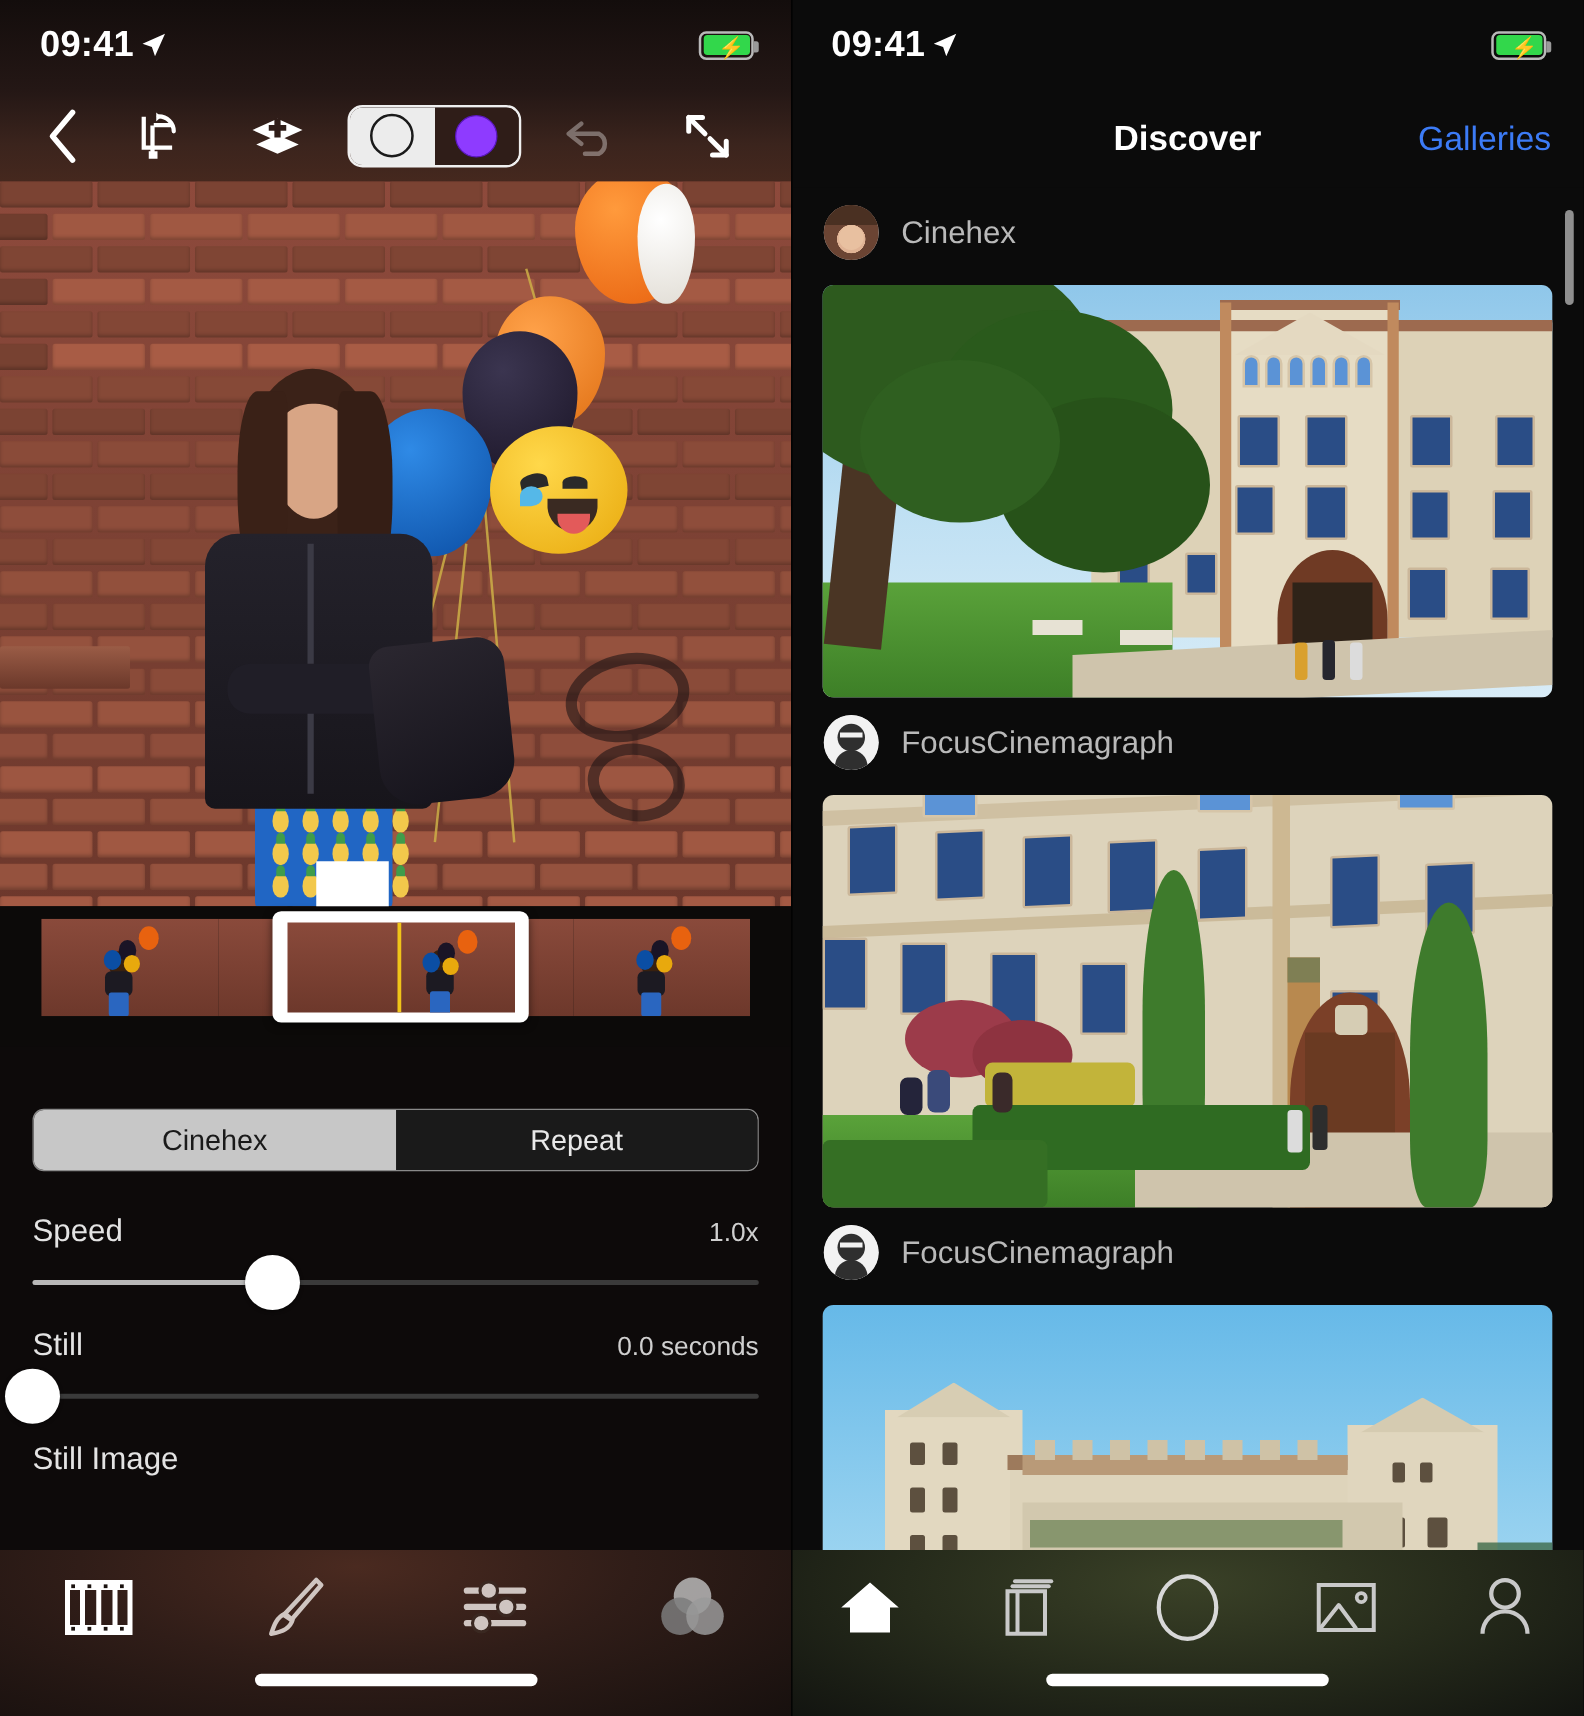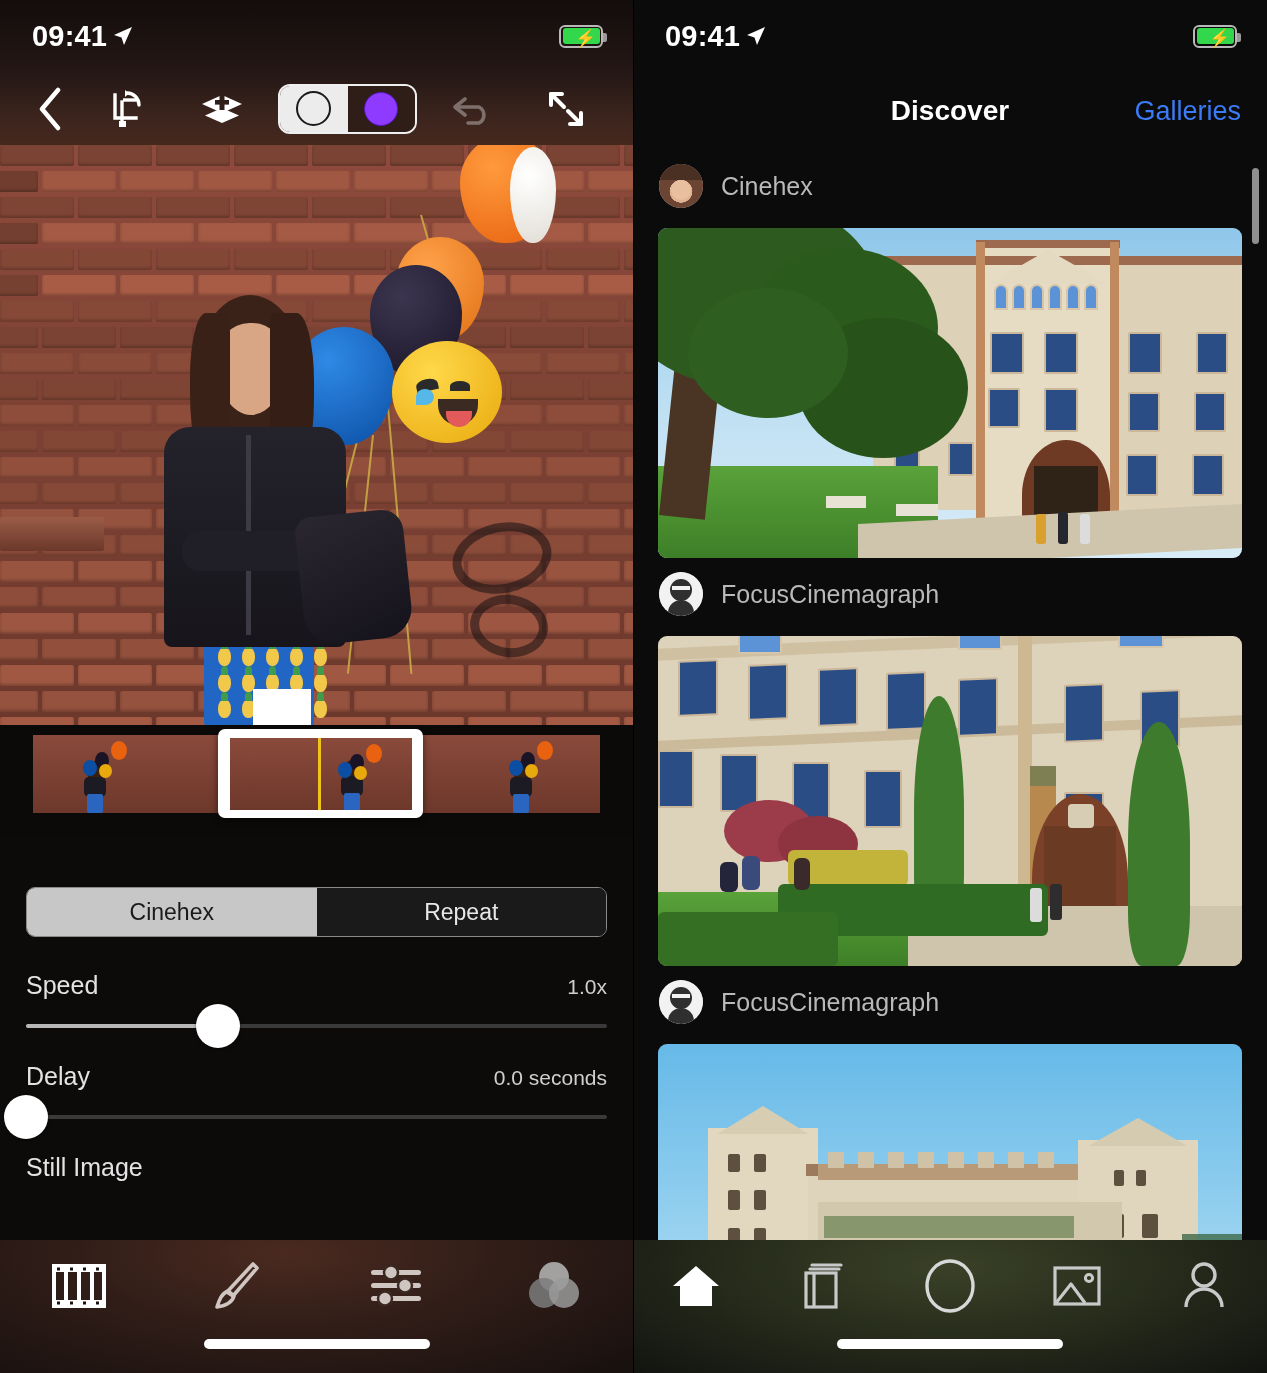--- a/index.html
+++ b/index.html
@@ -738,21 +738,21 @@
           <span class="slider-value">1.0x</span>
         </div>
         <div class="slider-track">
           <div class="slider-fill" id="speed-fill" style="width: 33%;"></div>
           <div class="slider-knob" id="speed-knob" style="left: 33%;"></div>
         </div>
       </div>
 
       <div class="slider-block">
         <div class="slider-head">
-          <span class="slider-label">Delay</span>
+          <span class="slider-label">Still</span>
           <span class="slider-value">0.0 seconds</span>
         </div>
         <div class="slider-track">
           <div class="slider-fill" id="delay-fill" style="width: 0%;"></div>
           <div class="slider-knob" id="delay-knob" style="left: 0%;"></div>
         </div>
       </div>
 
       <div class="still-label">Still Image</div>
     </div>

